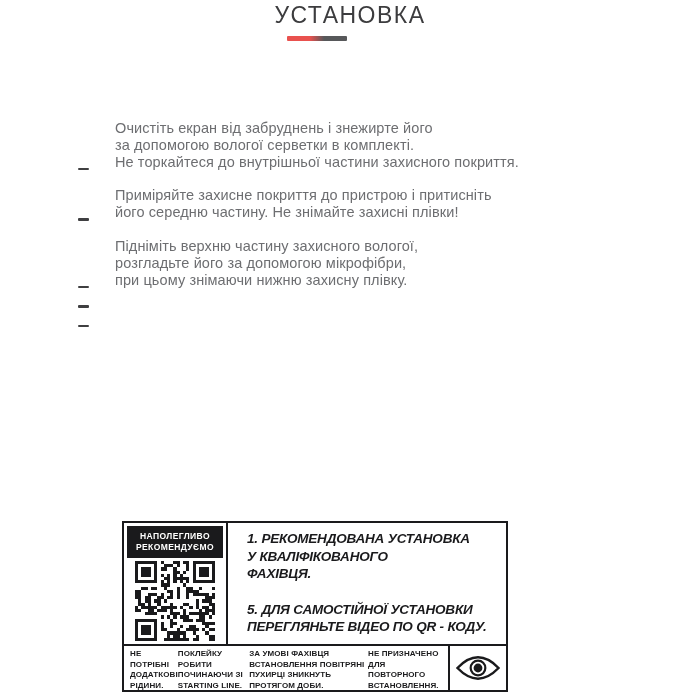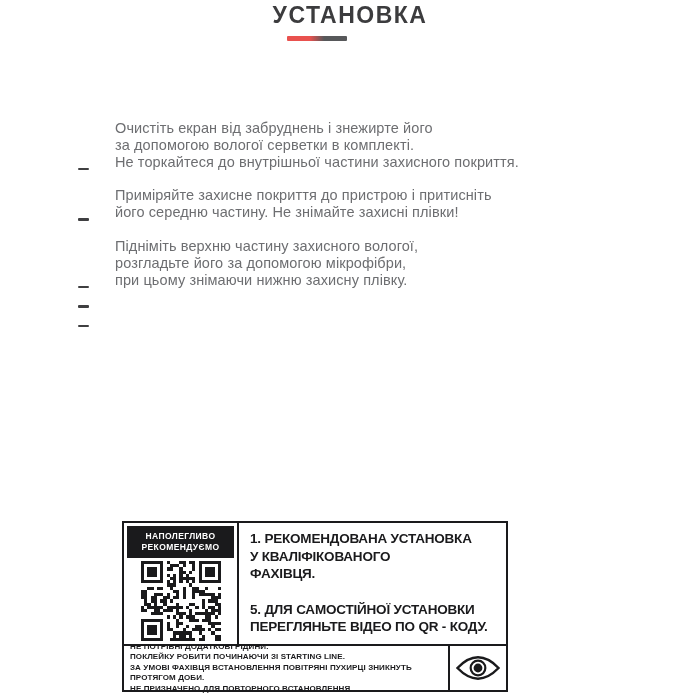--- a/index.html
+++ b/index.html
@@ -13,21 +13,21 @@
   html,body{margin:0;padding:0;}
   body{
     width:700px;height:700px;background:#ffffff;
     font-family:"Liberation Sans", sans-serif;
     -webkit-font-smoothing:antialiased;
   }
   .page{position:relative;width:700px;height:700px;background:#fff;overflow:hidden;}
 
   .title{
     position:absolute;top:2px;left:0;right:0;margin:0;
-    text-align:center;font-size:23px;font-weight:700;
+    text-align:center;font-size:23px;font-weight:400;
     letter-spacing:1.5px;color:var(--title-ink);
   }
   .title-bar{
     position:absolute;top:36px;left:287px;width:60px;height:5px;
     border-radius:1px;
     background:linear-gradient(to right, var(--accent-red) 0%, var(--accent-red) 38%, var(--accent-dark) 62%, var(--accent-dark) 100%);
   }
 
   ul.instructions{
     position:absolute;left:78px;top:120px;width:580px;
@@ -44,41 +44,42 @@
     font-size:14.5px;line-height:16.8px;color:var(--body-text);
     letter-spacing:0.1px;white-space:pre-line;
   }
 
   .rec-box{
     position:absolute;left:122px;top:521px;width:386px;height:171px;
     border:2px solid var(--ink);background:#fff;
   }
   .rec-top{display:flex;height:123px;border-bottom:2px solid var(--ink);}
   .rec-left{
-    width:115px;border-right:2px solid var(--ink);
+    width:104px;border-right:2px solid var(--ink);
     padding:3px;display:flex;flex-direction:column;align-items:center;
   }
   .badge{
     width:100%;background:var(--ink);color:#fff;
     font-size:8.5px;font-weight:700;text-align:center;
     line-height:11px;padding:5px 0;letter-spacing:0.4px;
     white-space:pre-line;
   }
   .qr{width:82px;height:82px;margin-top:3px;}
   .qr rect{fill:var(--ink);}
   .rec-right{
-    flex:1;padding:7px 6px 0 11px;
+    flex:1;padding:7px 6px 0 19px;
     color:var(--ink);font-weight:700;font-size:13.5px;line-height:17.5px;
     letter-spacing:-0.2px;
+    font-style:italic;
   }
   .rec-item{white-space:pre-line;margin:0 0 18px 0;}
   .rec-bottom{display:flex;height:44px;}
   .footnotes{
     flex:1;border-right:2px solid var(--ink);
-    padding:3px 6px;display:flex;flex-direction:column;justify-content:center;
+    padding:3px 6px;display:flex;flex-direction:row;justify-content:center;
     font-size:8px;font-weight:700;line-height:10.5px;letter-spacing:0.1px;
     color:var(--ink);
   }
   .eye-cell{width:56px;display:flex;align-items:center;justify-content:center;}
   .eye{width:44px;height:28px;}
 </style>
 </head>
 <body>
 
 <div class="page">

